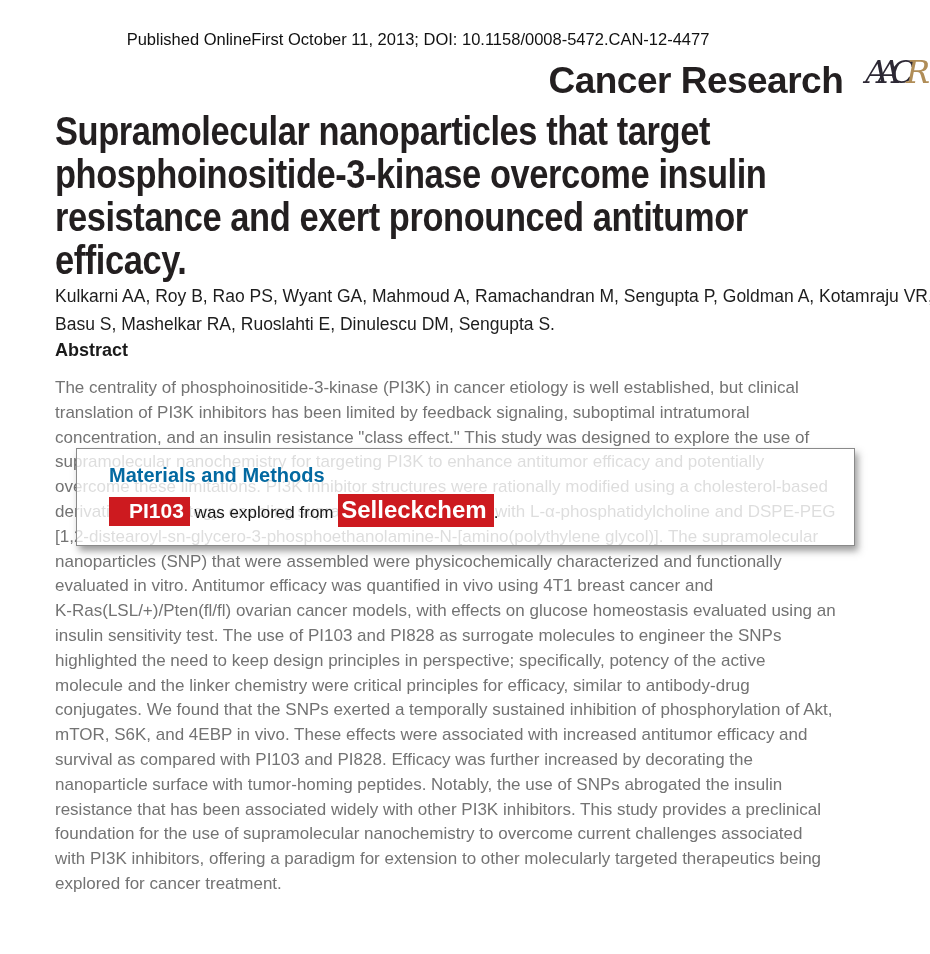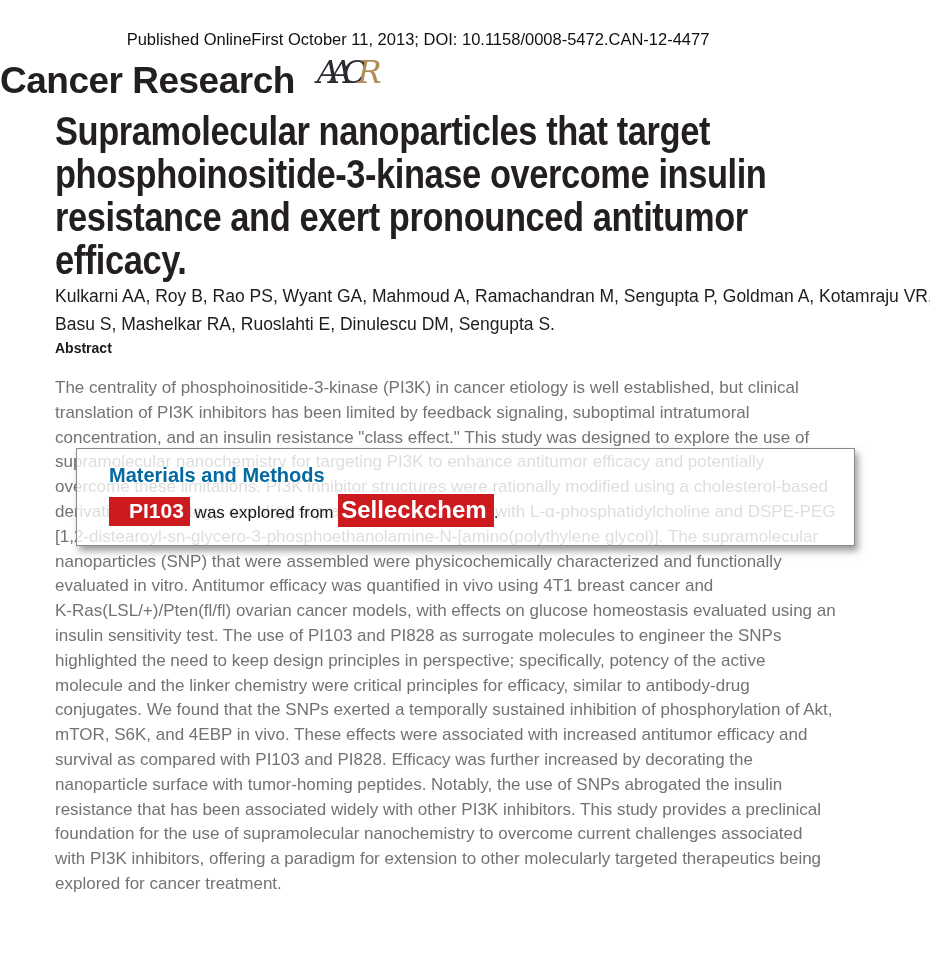--- a/index.html
+++ b/index.html
@@ -12,21 +12,21 @@
     overflow:hidden;
   }
   .published-line{
     position:absolute;top:30px;left:0;width:836px;
     text-align:center;
     font-size:16.5px;
     color:#111111;
   }
   .journal-header{
     position:absolute;top:60px;left:0;width:930px;
-    display:flex;justify-content:flex-start;align-items:flex-start;
+    display:flex;justify-content:flex-end;align-items:flex-start;
   }
   .journal-name{
     font-size:37px;font-weight:bold;letter-spacing:-0.5px;color:#231f20;
   }
   .aacr-logo{
     display:inline-block;
     margin-left:22px;
     transform:translateY(-4px);
     font-family:"DejaVu Serif",serif;
     font-style:italic;
@@ -46,21 +46,21 @@
     color:#231f20;
   }
   .authors{
     position:absolute;left:55px;top:283px;
     font-size:17.5px;line-height:27.5px;
     white-space:pre;
     color:#1d1d1d;
   }
   .abstract-heading{
     position:absolute;left:55px;top:340px;
-    font-size:14px;font-weight:bold;color:#1a1a1a;
+    font-size:18px;font-weight:bold;color:#1a1a1a;
   }
   .abstract-body{
     position:absolute;left:55px;top:376px;
     font-size:17px;line-height:24.8px;
     white-space:pre;
     color:#737373;
   }
   .popup{
     position:absolute;left:76px;top:448px;
     width:779px;height:98px;

